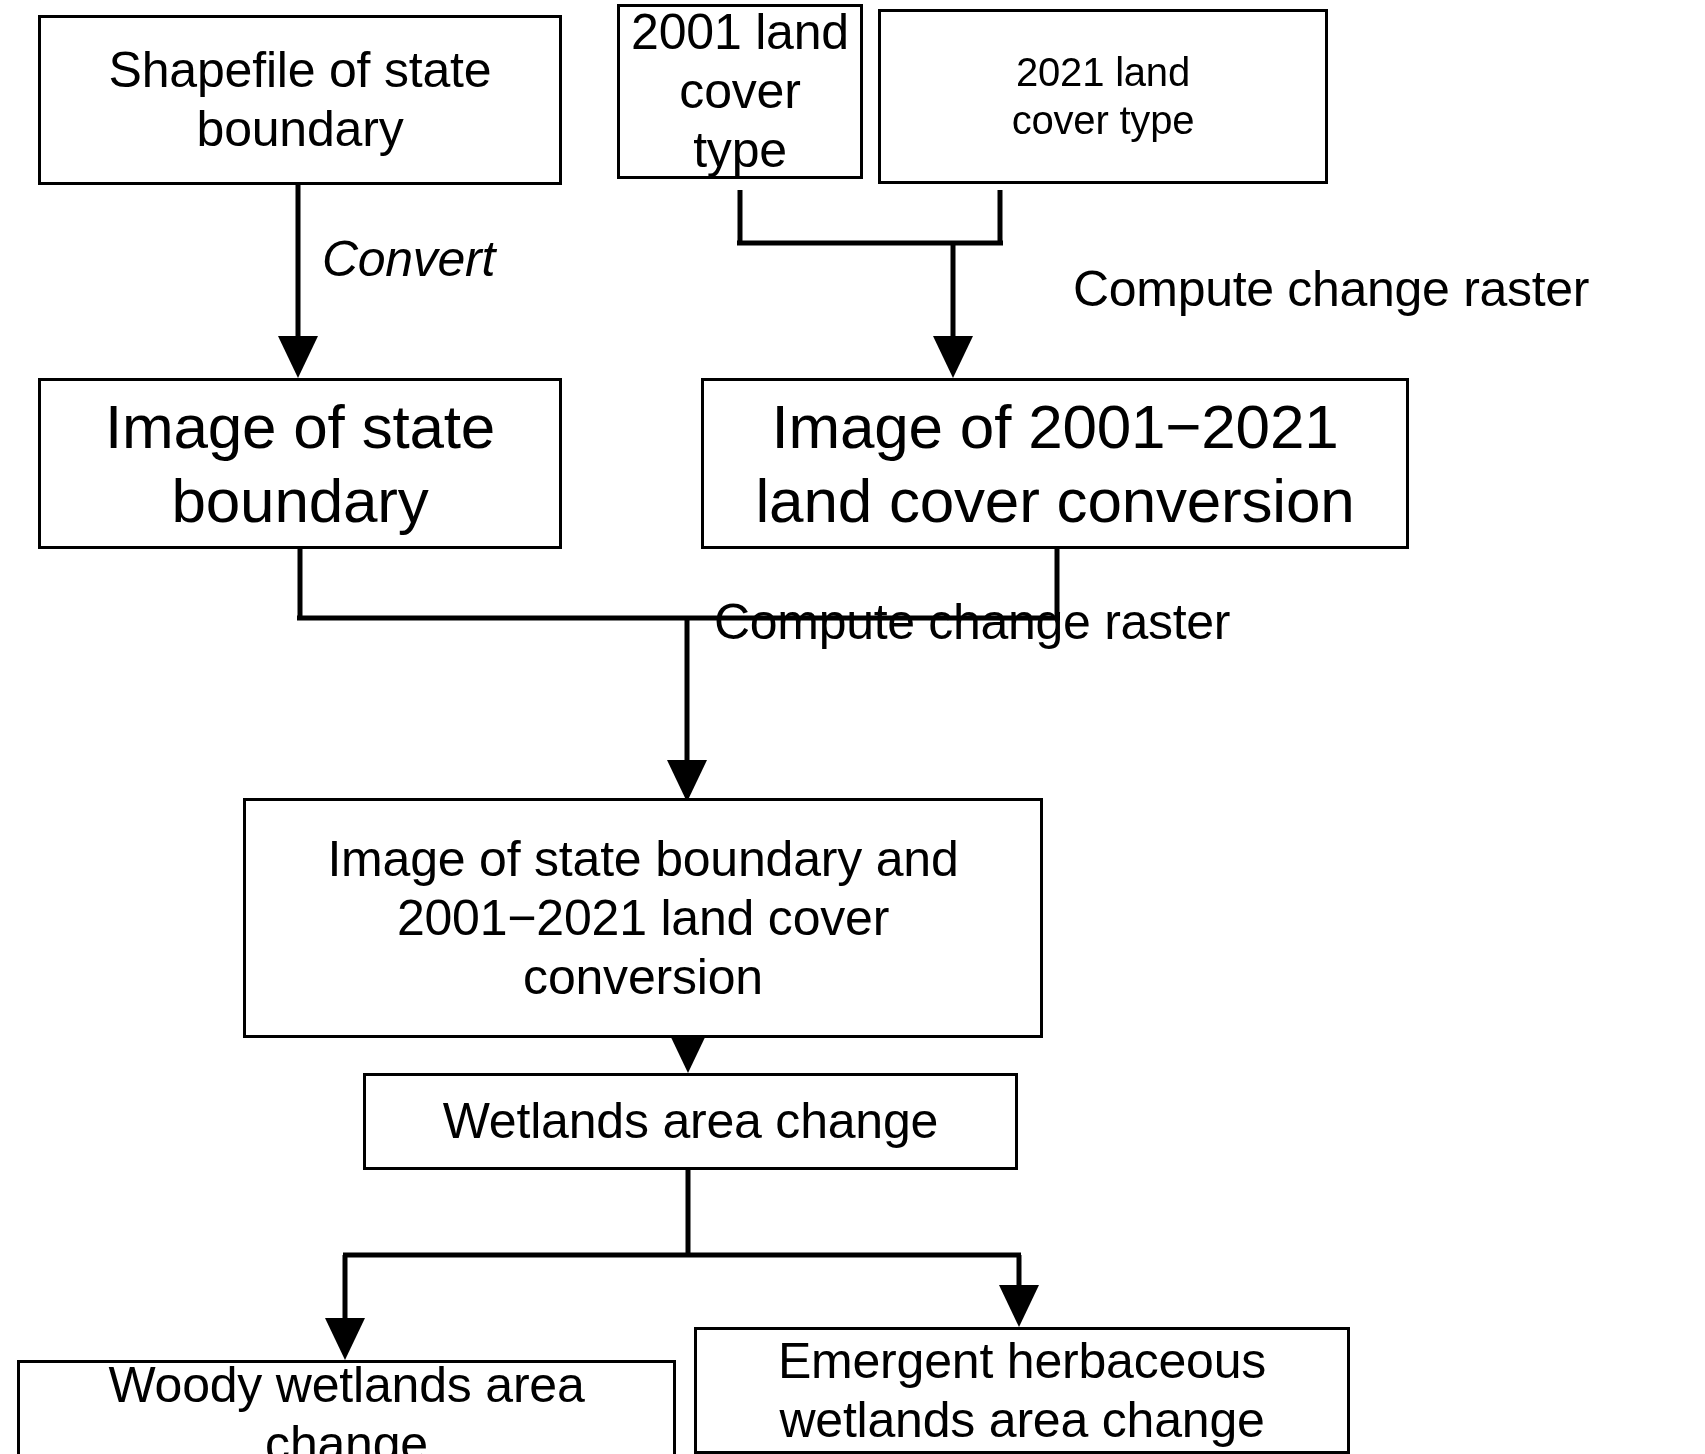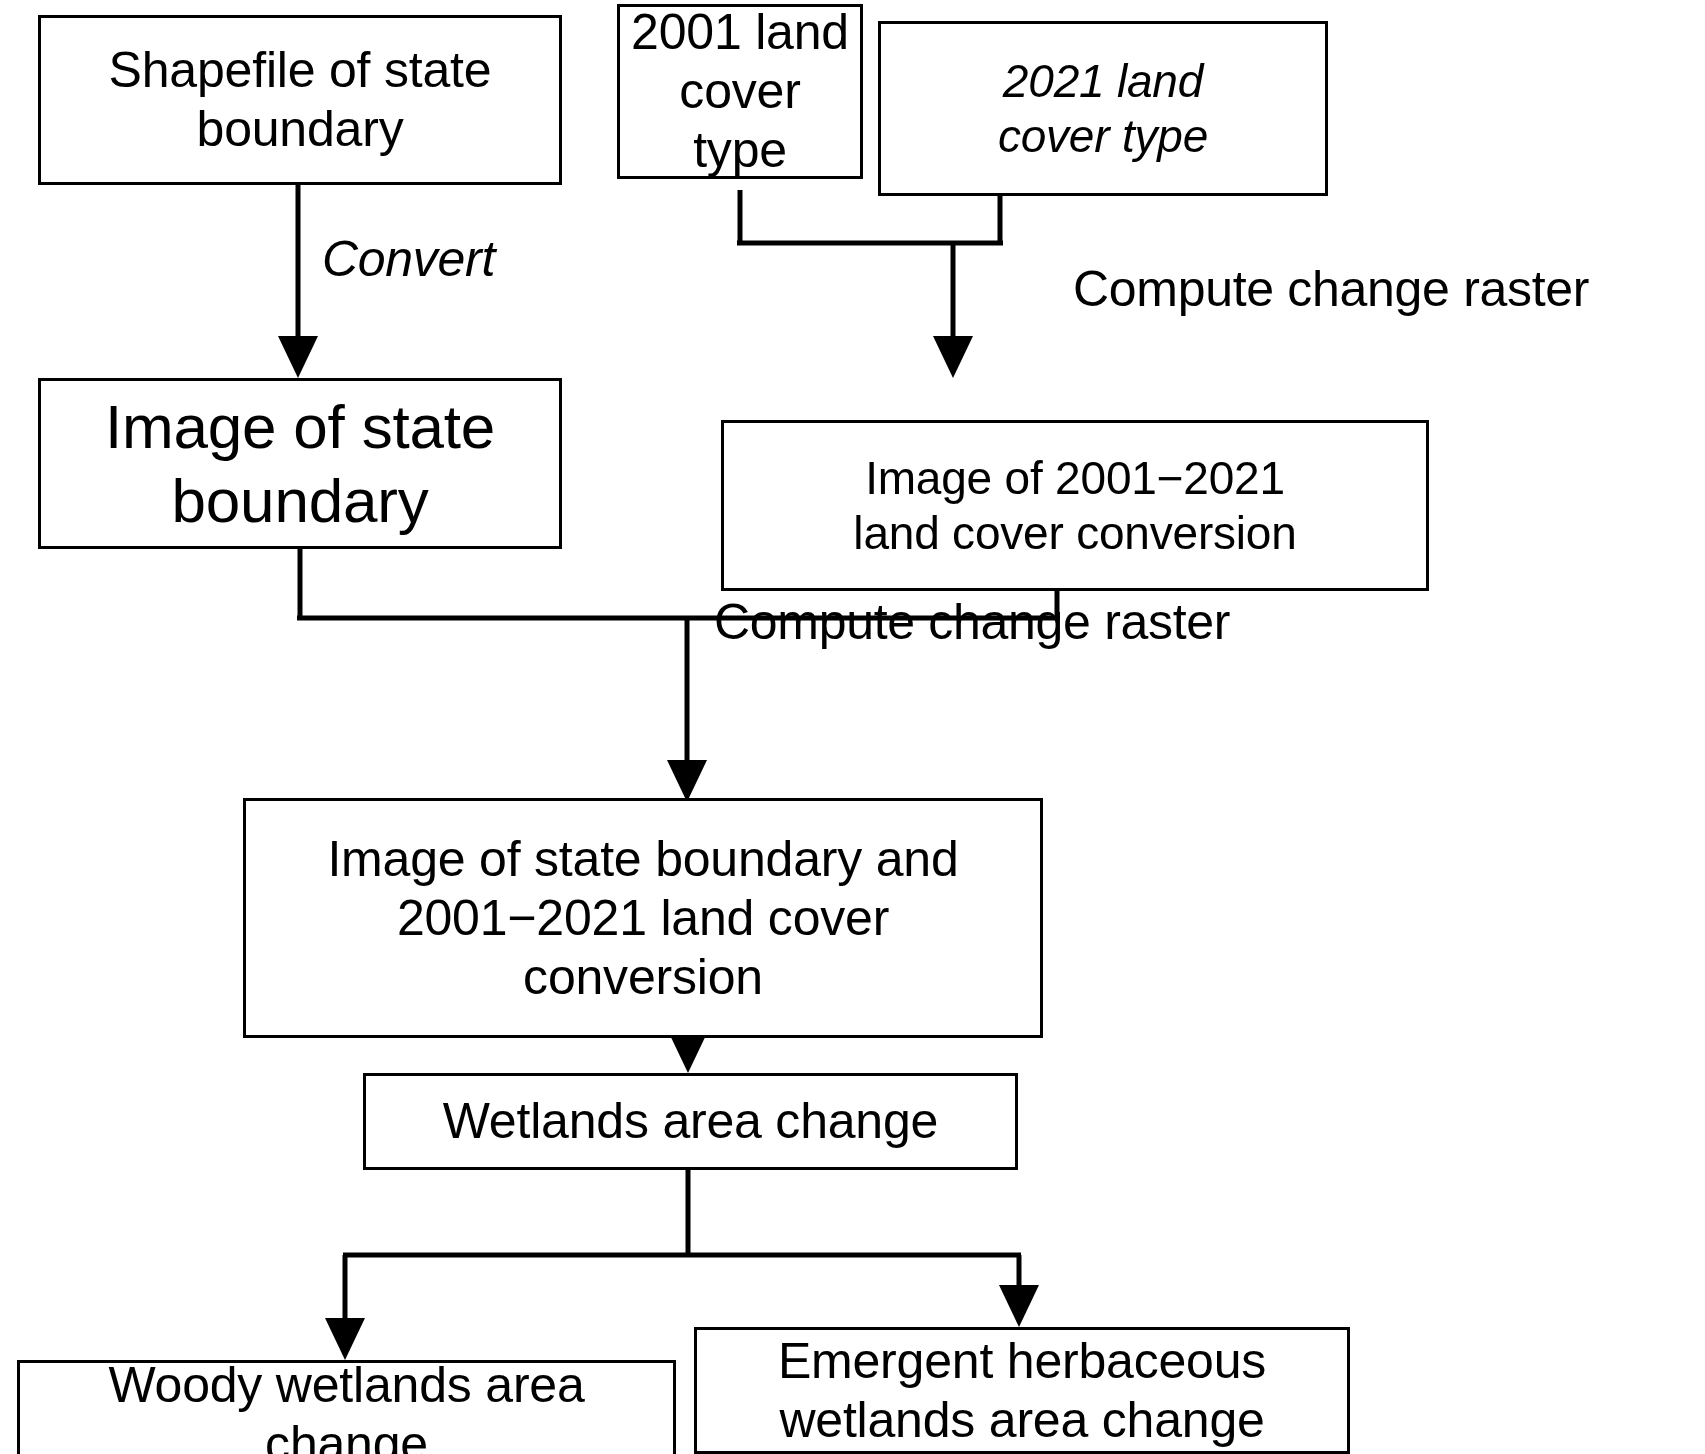--- a/index.html
+++ b/index.html
@@ -110,31 +110,31 @@
   <div class="node" style="left:38px; top:15px; width:524px; height:170px; font-size:50px;">
     <span class="node-text">Shapefile of state
 boundary</span>
   </div>
 
   <div class="node" style="left:617px; top:4px; width:246px; height:175px; font-size:50px;">
     <span class="node-text">2001 land
 cover type</span>
   </div>
 
-  <div class="node" style="left:878px; top:21px; width:450px; height:175px; font-size:46px;font-style:italic;">
+  <div class="node" style="left:878px; top:9px; width:450px; height:175px; font-size:40px;">
     <span class="node-text">2021 land
 cover type</span>
   </div>
 
   <div class="node" style="left:38px; top:378px; width:524px; height:171px; font-size:62px;">
     <span class="node-text">Image of state
 boundary</span>
   </div>
 
-  <div class="node" style="left:721px; top:378px; width:708px; height:171px; font-size:46px;margin-top:42px;">
+  <div class="node" style="left:701px; top:378px; width:708px; height:171px; font-size:62px;">
     <span class="node-text">Image of 2001−2021
 land cover conversion</span>
   </div>
 
   <div class="node" style="left:243px; top:754px; width:800px; height:240px; font-size:50px;margin-top:44px;">
     <span class="node-text">Image of state boundary and
 2001−2021 land cover
 conversion</span>
   </div>
 

